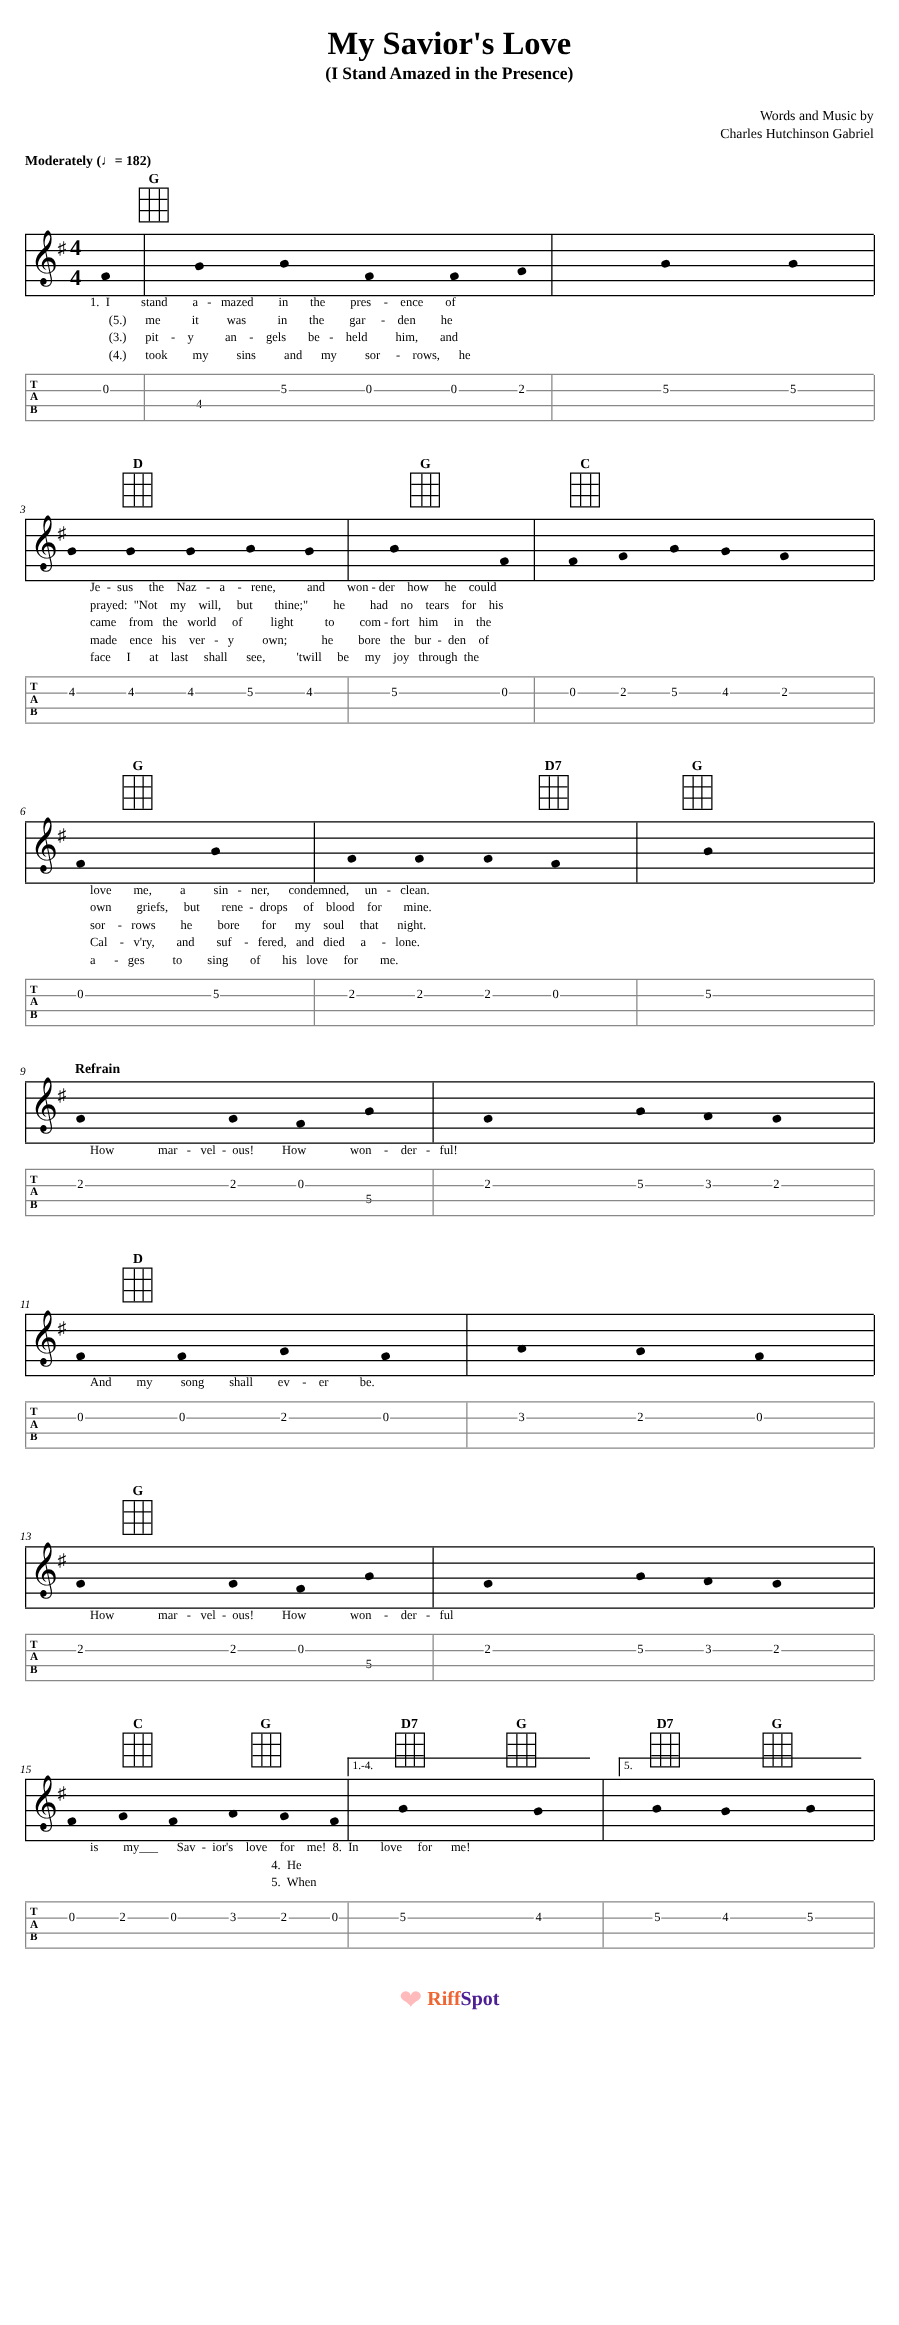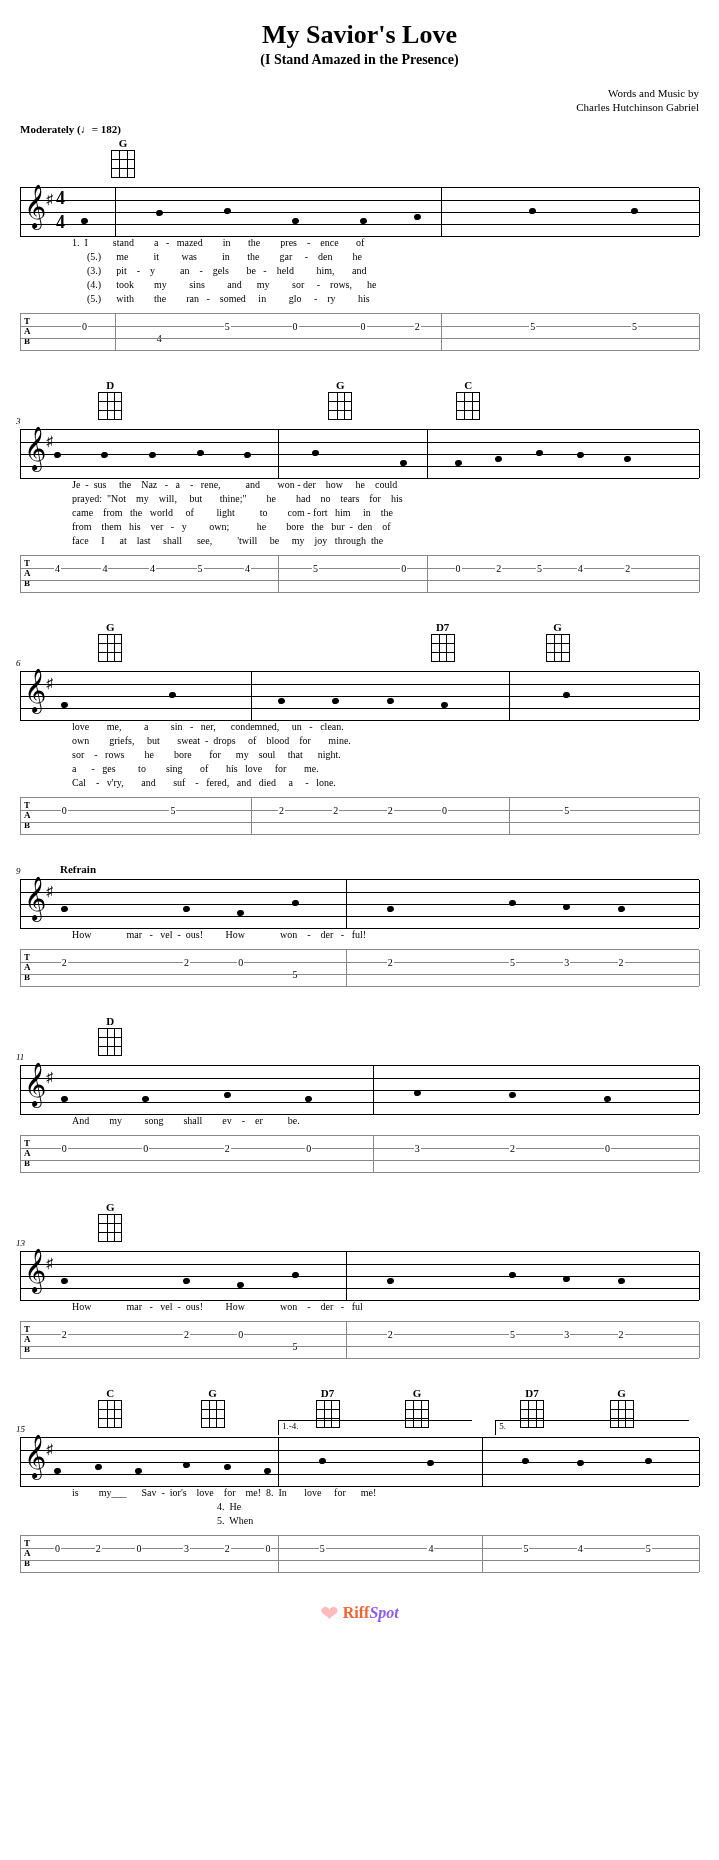--- a/index.html
+++ b/index.html
@@ -31,21 +31,21 @@
 .tab { height: 36px; border-top:1px solid #888; border-bottom:1px solid #888; position:relative; margin-top:6px; }
 .tab::before { content:''; position:absolute; top:12px; left:0; right:0; height:1px; background:#888; }
 .tab::after { content:''; position:absolute; top:24px; left:0; right:0; height:1px; background:#888; }
 .tab .barline { position:absolute; top:0; bottom:0; width:1px; background:#888; }
 .tab-label { position:absolute; left:4px; top:2px; font-size:9px; font-weight:bold; line-height:10px; }
 .tabnum { position:absolute; font-size:10px; background:#fff; padding:0 1px; transform:translateY(-50%); }
 .refrain { font-size:11px; font-weight:bold; margin-bottom:4px; margin-left:40px; }
 .ending-bracket { position:absolute; border-top:1px solid #000; border-left:1px solid #000; height:14px; font-size:9px; padding-left:3px; top:-18px; }
 .footer-logo { text-align:center; font-size:16px; margin-top:10px; }
 .footer-logo .r { color:#e63; font-weight:bold; }
-.footer-logo .s { color:#8b5cf6; font-weight:bold;font-style:italic; }
+.footer-logo .s { color:#4c1d95; font-weight:bold; }
 .footer-logo .heart { color:#fbb; font-size:22px; vertical-align:middle; }
 </style>
 </head>
 <body>
 
 <div class="title">My Savior's Love</div>
 <div class="subtitle">(I Stand Amazed in the Presence)</div>
 <div class="credits">
   <span>Words and Music by</span><br>
   <span>Charles Hutchinson Gabriel</span>
@@ -79,21 +79,20 @@
         <div class="note" style="left:50%;top:30px"></div>
         <div class="note" style="left:58%;top:26px"></div>
         <div class="note" style="left:75%;top:20px"></div>
         <div class="note" style="left:90%;top:20px"></div>
       </div>
       <div class="lyrics">
         <div class="lyric-row">1.  I          stand        a   -   mazed        in       the        pres    -    ence       of</div>
         <div class="lyric-row">      (5.)      me          it         was          in       the        gar     -    den        he</div>
         <div class="lyric-row">      (3.)      pit    -    y          an    -    gels       be   -    held         him,       and</div>
         <div class="lyric-row">      (4.)      took        my         sins         and      my         sor     -    rows,      he</div>
-        <div class="lyric-row">      (5.)      with        the        ran   -    somed     in         glo     -    ry         his</div>
       </div>
       <div class="tab">
         <div class="tab-label">T<br>A<br>B</div>
         <div class="barline" style="left:0%"></div>
         <div class="barline" style="left:14%"></div>
         <div class="barline" style="left:62%"></div>
         <div class="barline" style="left:100%"></div>
         <div class="tabnum" style="left:9%;top:12px">0</div>
         <div class="tabnum" style="left:20%;top:24px">4</div>
         <div class="tabnum" style="left:30%;top:12px">5</div>
@@ -147,21 +146,21 @@
         <div class="note" style="left:64%;top:30px"></div>
         <div class="note" style="left:70%;top:26px"></div>
         <div class="note" style="left:76%;top:20px"></div>
         <div class="note" style="left:82%;top:22px"></div>
         <div class="note" style="left:89%;top:26px"></div>
       </div>
       <div class="lyrics">
         <div class="lyric-row">Je  -  sus     the    Naz   -   a    -   rene,          and       won - der    how     he    could</div>
         <div class="lyric-row">prayed:  "Not    my    will,     but       thine;"        he        had    no    tears    for    his</div>
         <div class="lyric-row">came    from   the   world     of         light          to        com - fort   him     in    the</div>
-        <div class="lyric-row">from    them   his    ver   -   y         own;           he        bore   the   bur  -  den    of</div>
+        <div class="lyric-row">made    ence   his    ver   -   y         own;           he        bore   the   bur  -  den    of</div>
         <div class="lyric-row">face     I      at    last     shall      see,          'twill     be     my    joy   through  the</div>
       </div>
       <div class="tab">
         <div class="tab-label">T<br>A<br>B</div>
         <div class="barline" style="left:0%"></div>
         <div class="barline" style="left:38%"></div>
         <div class="barline" style="left:60%"></div>
         <div class="barline" style="left:100%"></div>
         <div class="tabnum" style="left:5%;top:12px">4</div>
         <div class="tabnum" style="left:12%;top:12px">4</div>
@@ -213,24 +212,24 @@
         <div class="note" style="left:6%;top:30px"></div>
         <div class="note" style="left:22%;top:20px"></div>
         <div class="note" style="left:38%;top:26px"></div>
         <div class="note" style="left:46%;top:26px"></div>
         <div class="note" style="left:54%;top:26px"></div>
         <div class="note" style="left:62%;top:30px"></div>
         <div class="note" style="left:80%;top:20px"></div>
       </div>
       <div class="lyrics">
         <div class="lyric-row">love       me,         a         sin   -   ner,      condemned,     un   -   clean.</div>
-        <div class="lyric-row">own        griefs,     but       sweat  -  drops     of    blood    for       mine.</div>
+        <div class="lyric-row">own        griefs,     but       rene  -  drops     of    blood    for       mine.</div>
         <div class="lyric-row">sor    -   rows        he        bore       for      my    soul     that      night.</div>
+        <div class="lyric-row">Cal    -   v'ry,       and       suf    -   fered,   and   died     a     -   lone.</div>
         <div class="lyric-row">a      -   ges         to        sing       of       his   love     for       me.</div>
-        <div class="lyric-row">Cal    -   v'ry,       and       suf    -   fered,   and   died     a     -   lone.</div>
       </div>
       <div class="tab">
         <div class="tab-label">T<br>A<br>B</div>
         <div class="barline" style="left:0%"></div>
         <div class="barline" style="left:34%"></div>
         <div class="barline" style="left:72%"></div>
         <div class="barline" style="left:100%"></div>
         <div class="tabnum" style="left:6%;top:12px">0</div>
         <div class="tabnum" style="left:22%;top:12px">5</div>
         <div class="tabnum" style="left:38%;top:12px">2</div>

